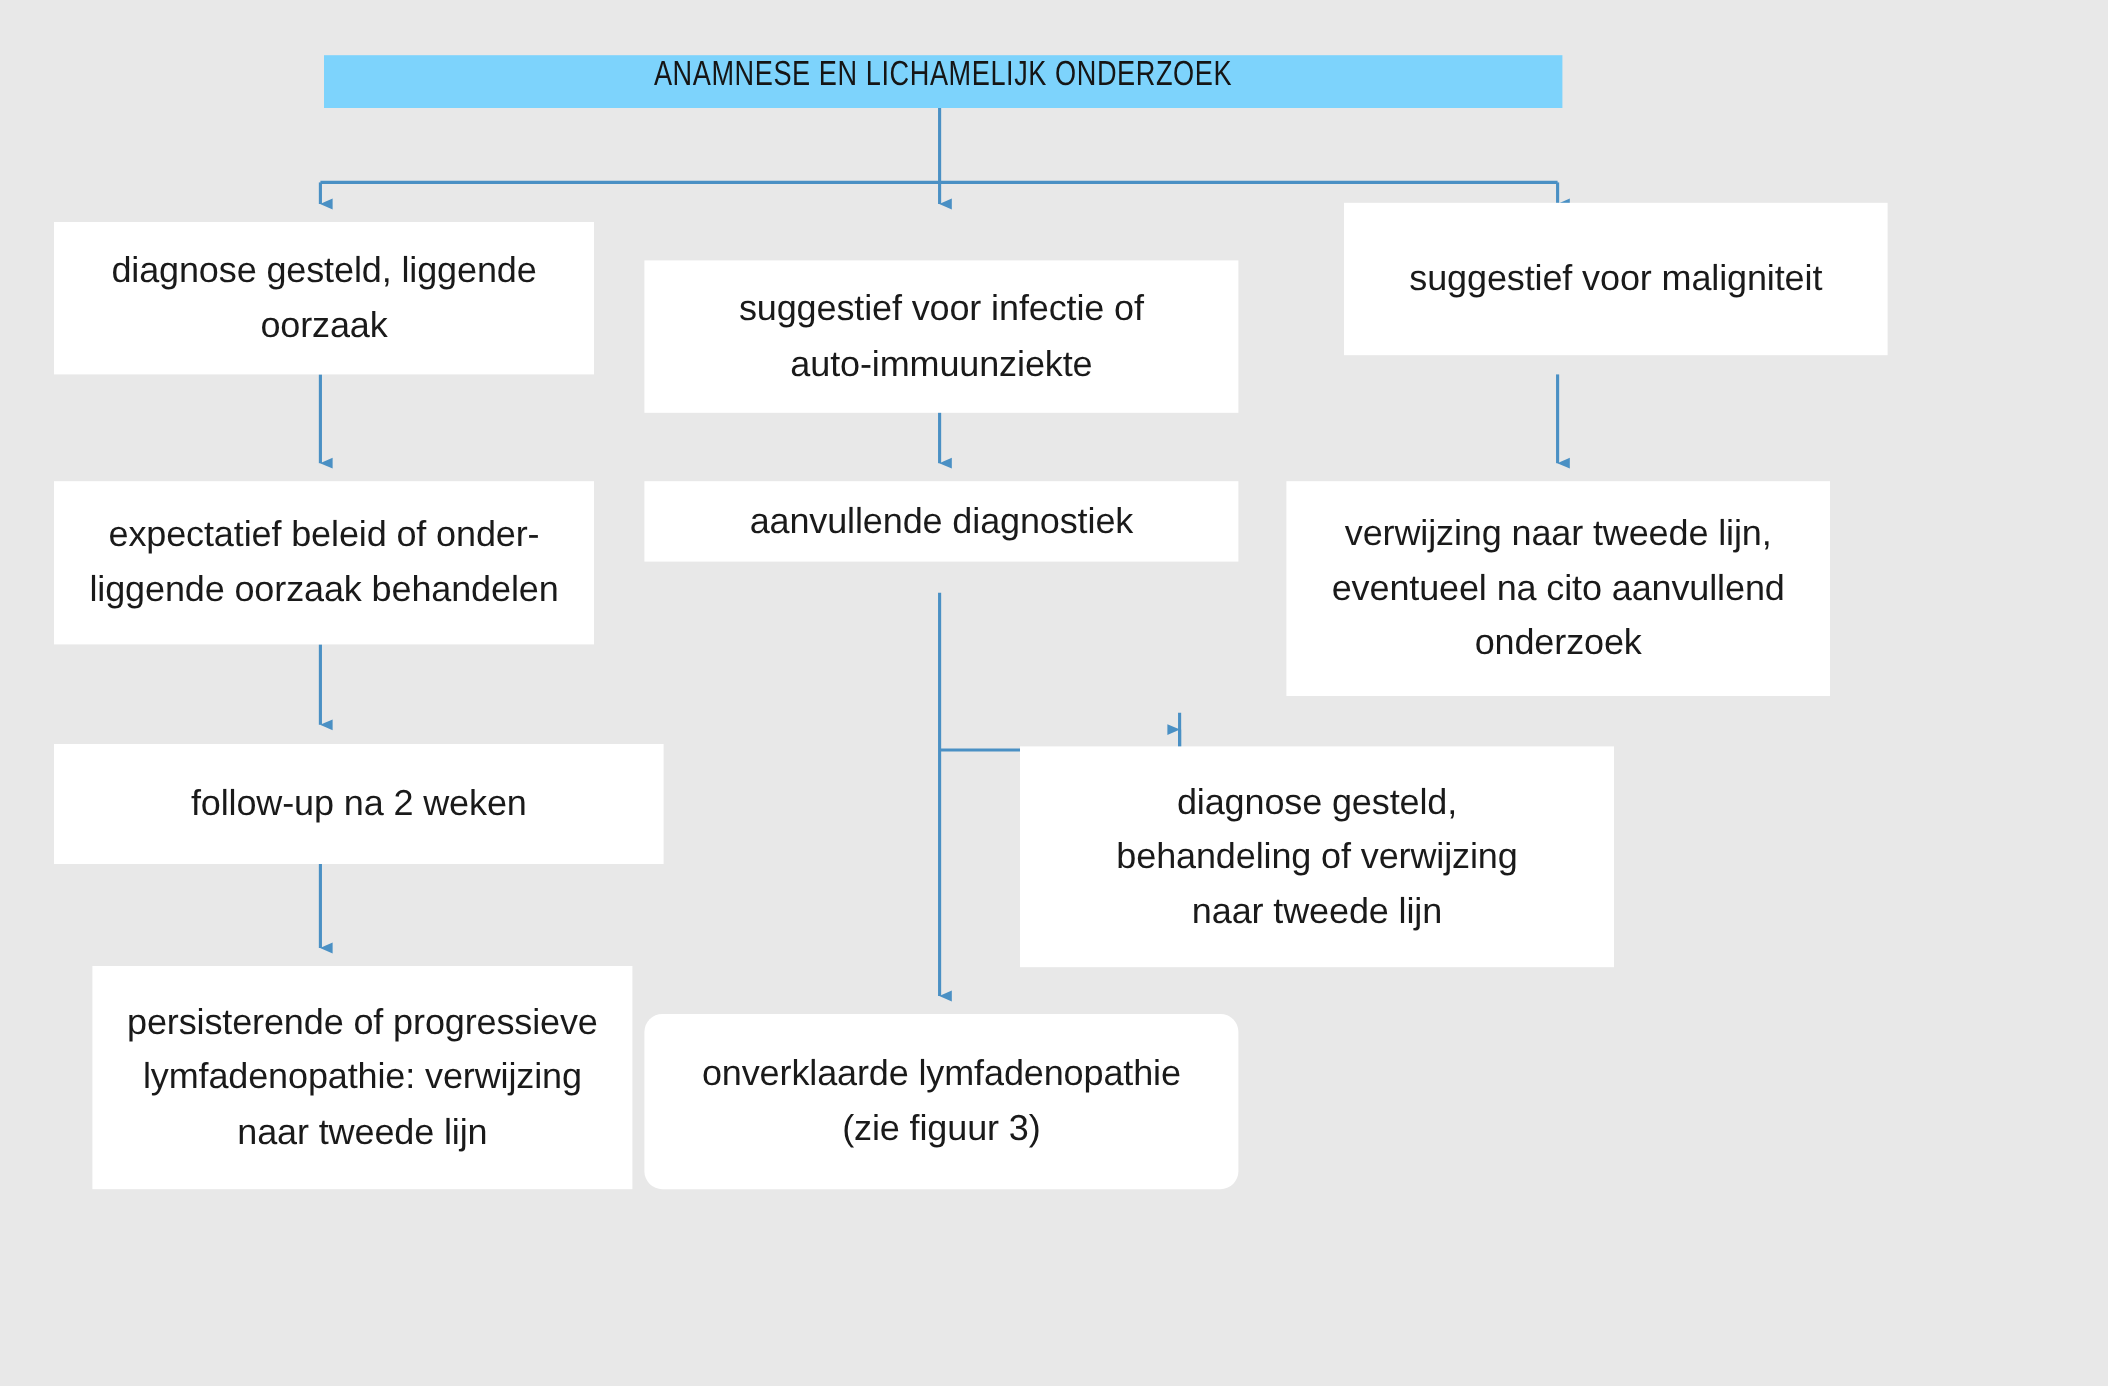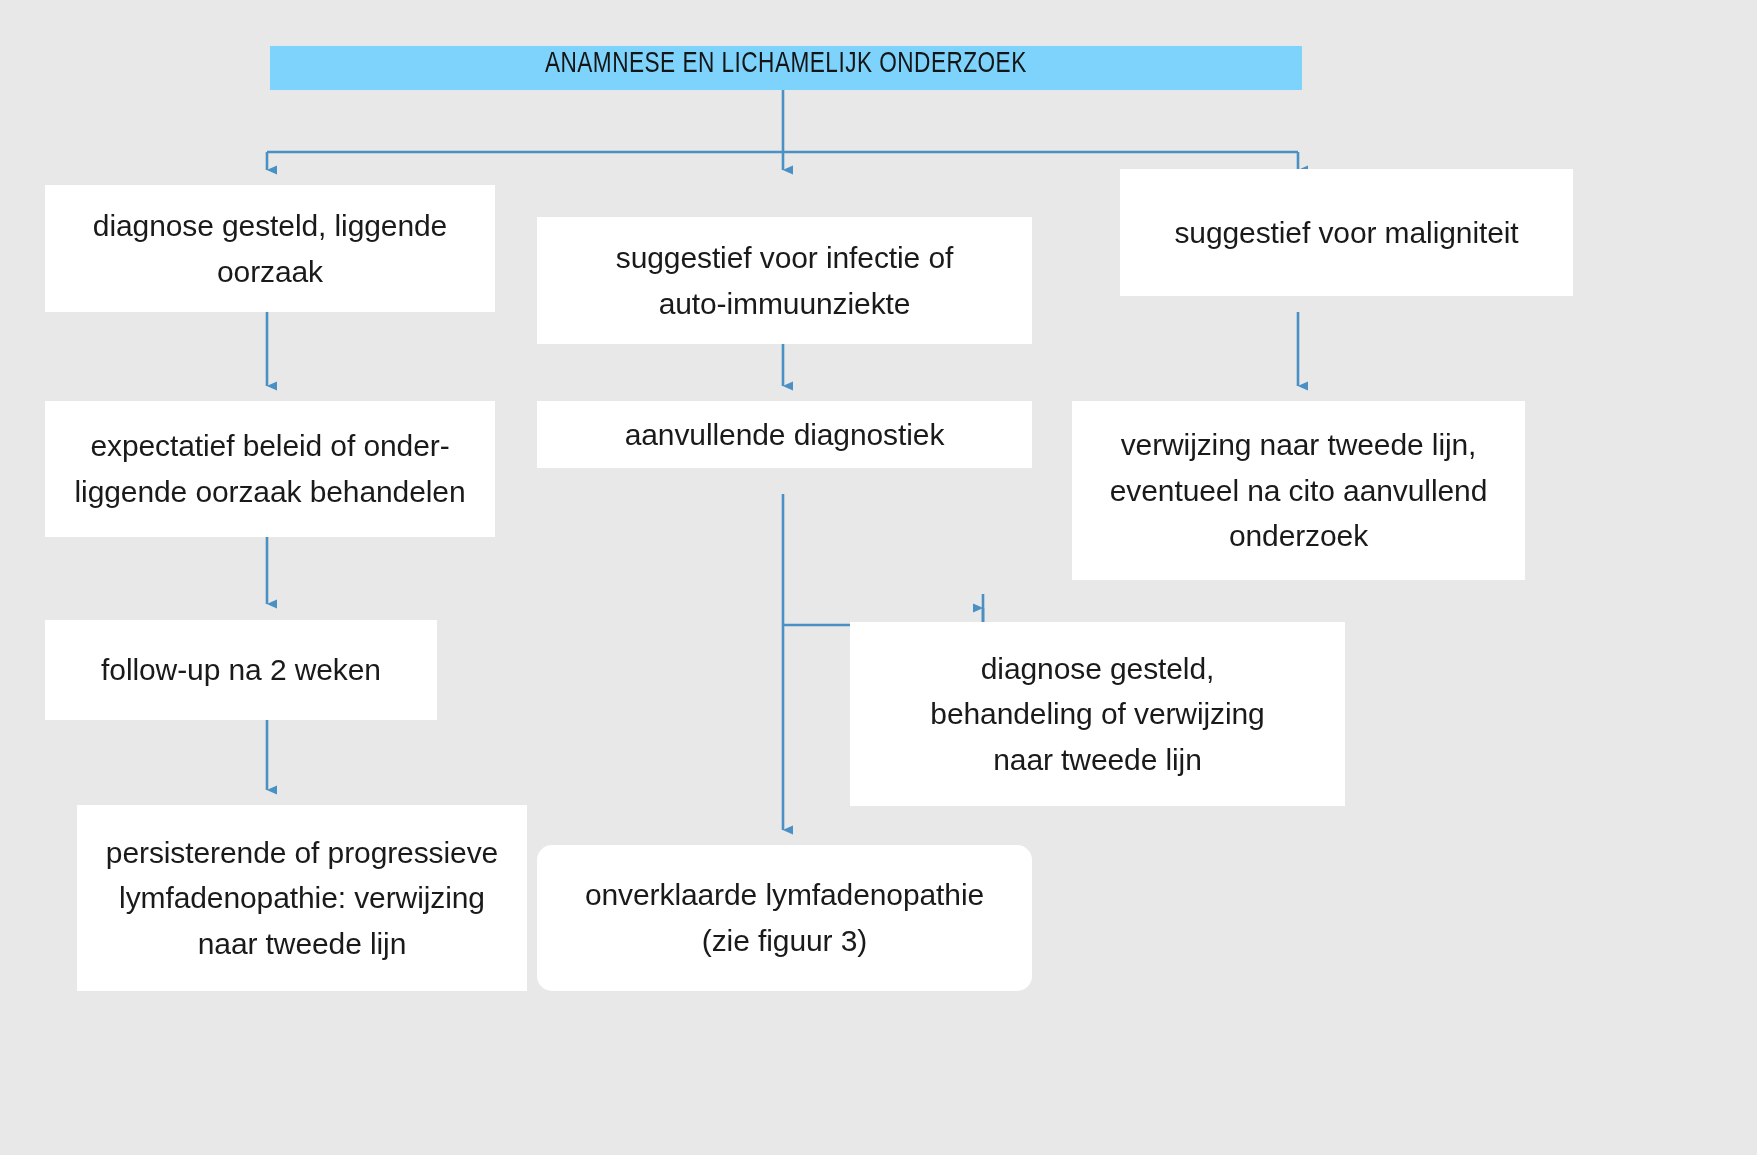--- a/index.html
+++ b/index.html
@@ -126,21 +126,21 @@
   <div class="node" style="left:537px; top:401px; width:495px; height:67px;">
     <span class="txt">aanvullende diagnostiek</span>
   </div>
 
   <div class="node" style="left:1072px; top:401px; width:453px; height:179px;">
     <span class="txt">verwijzing naar tweede lijn,
 eventueel na cito aanvullend
 onderzoek</span>
   </div>
 
-  <div class="node" style="left:45px; top:620px; width:392px; height:100px;">
+  <div class="node" style="left:45px; top:620px; width:508px; height:100px;">
     <span class="txt">follow-up na 2 weken</span>
   </div>
 
   <div class="node" style="left:850px; top:622px; width:495px; height:184px;">
     <span class="txt">diagnose gesteld,
 behandeling of verwijzing
 naar tweede lijn</span>
   </div>
 
   <div class="node" style="left:45px; top:805px; width:450px; height:186px;margin-left:32px;">

